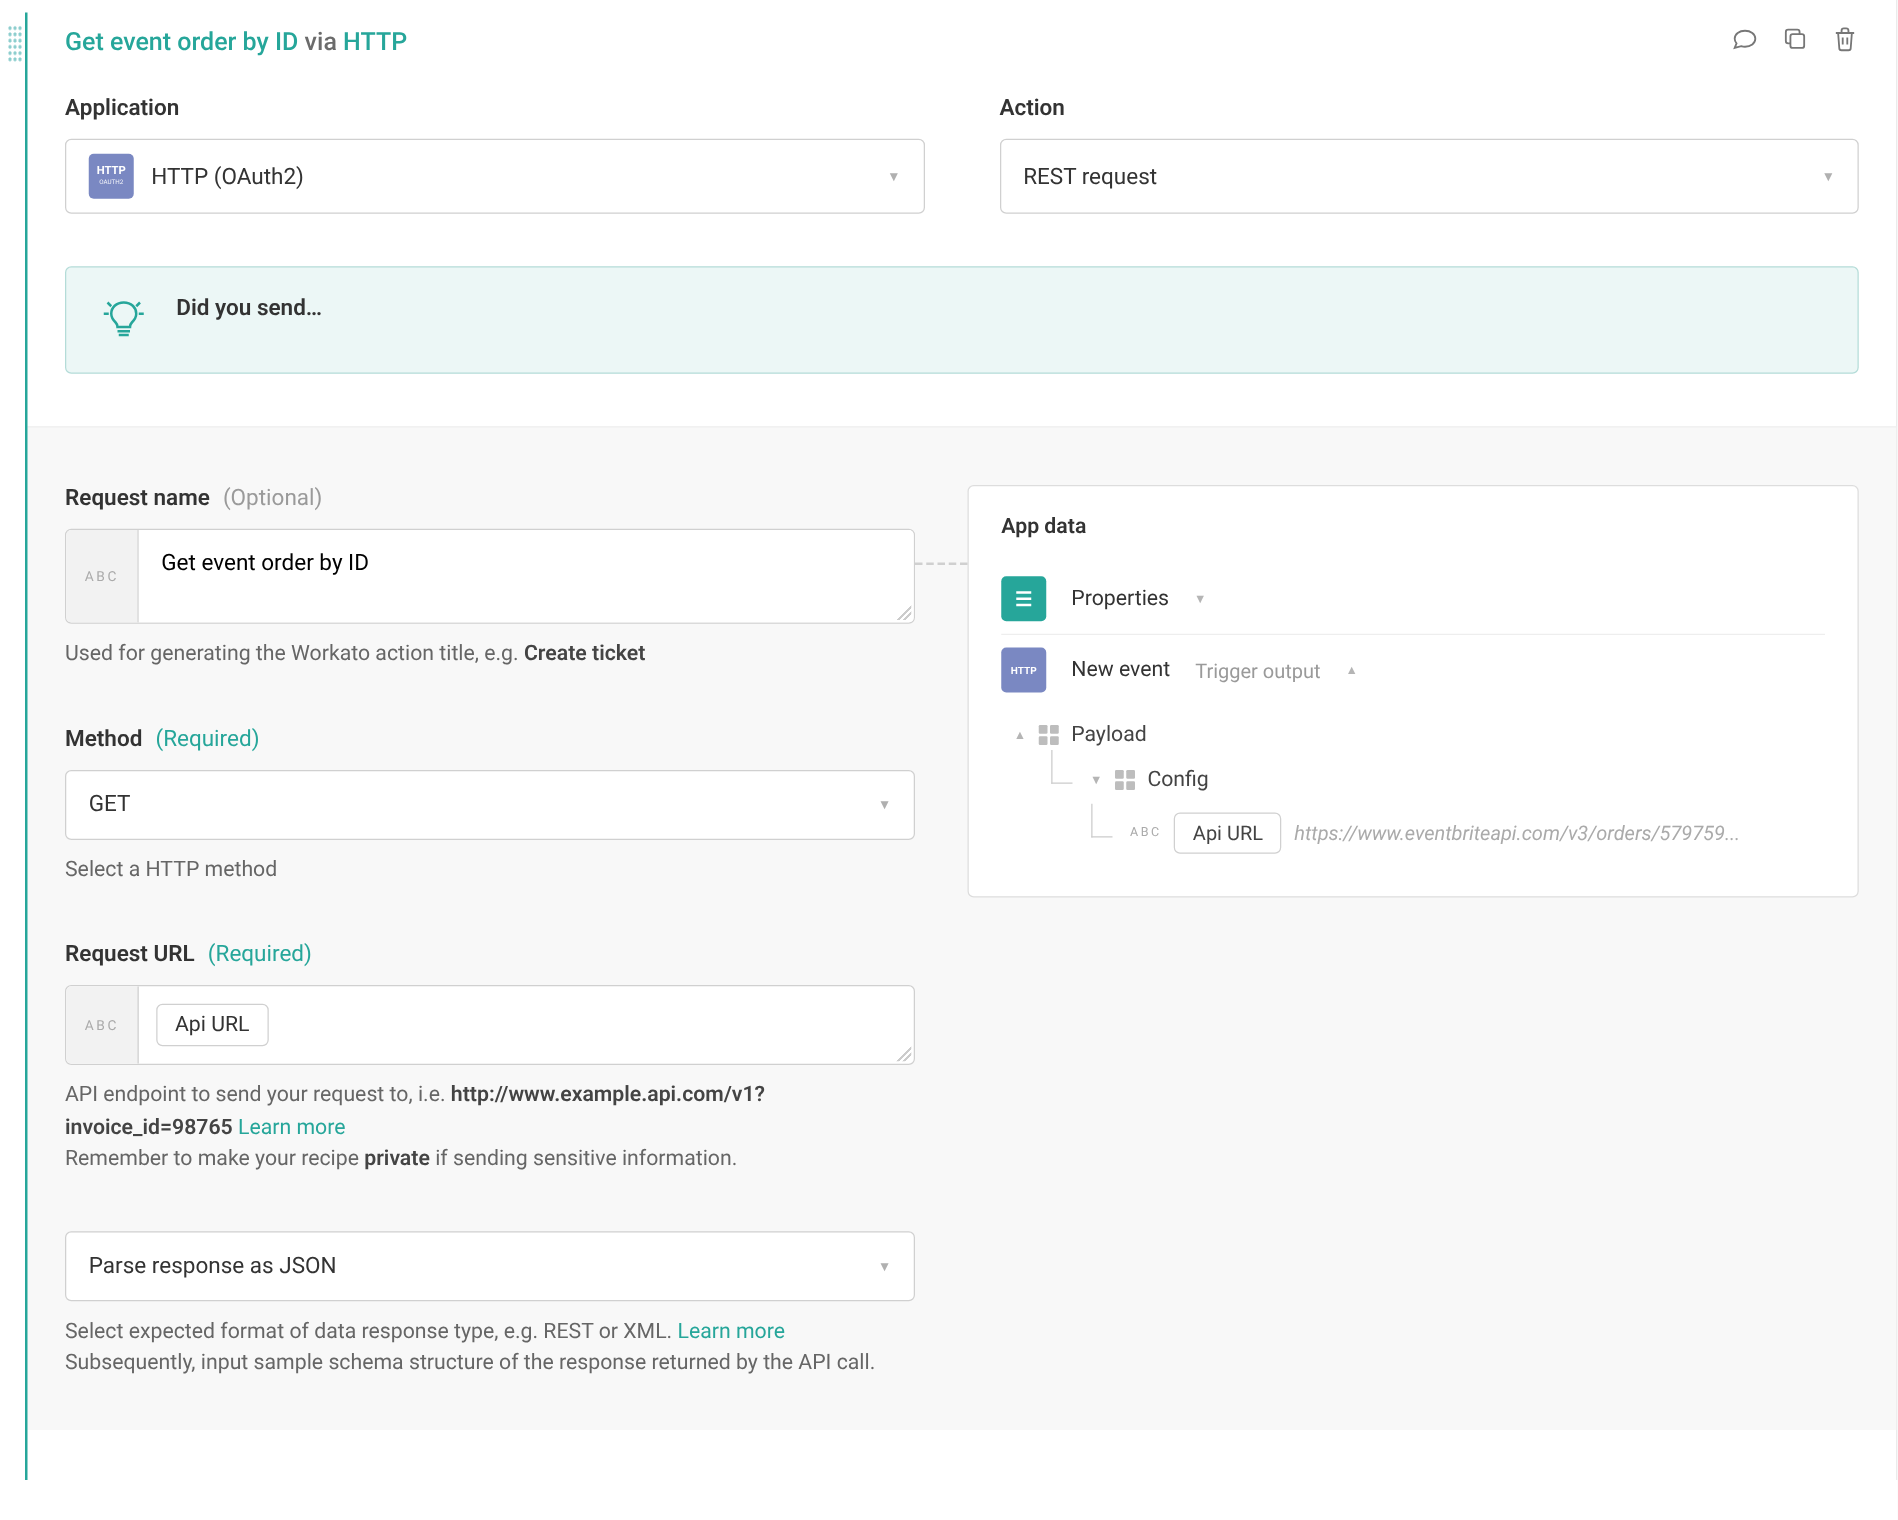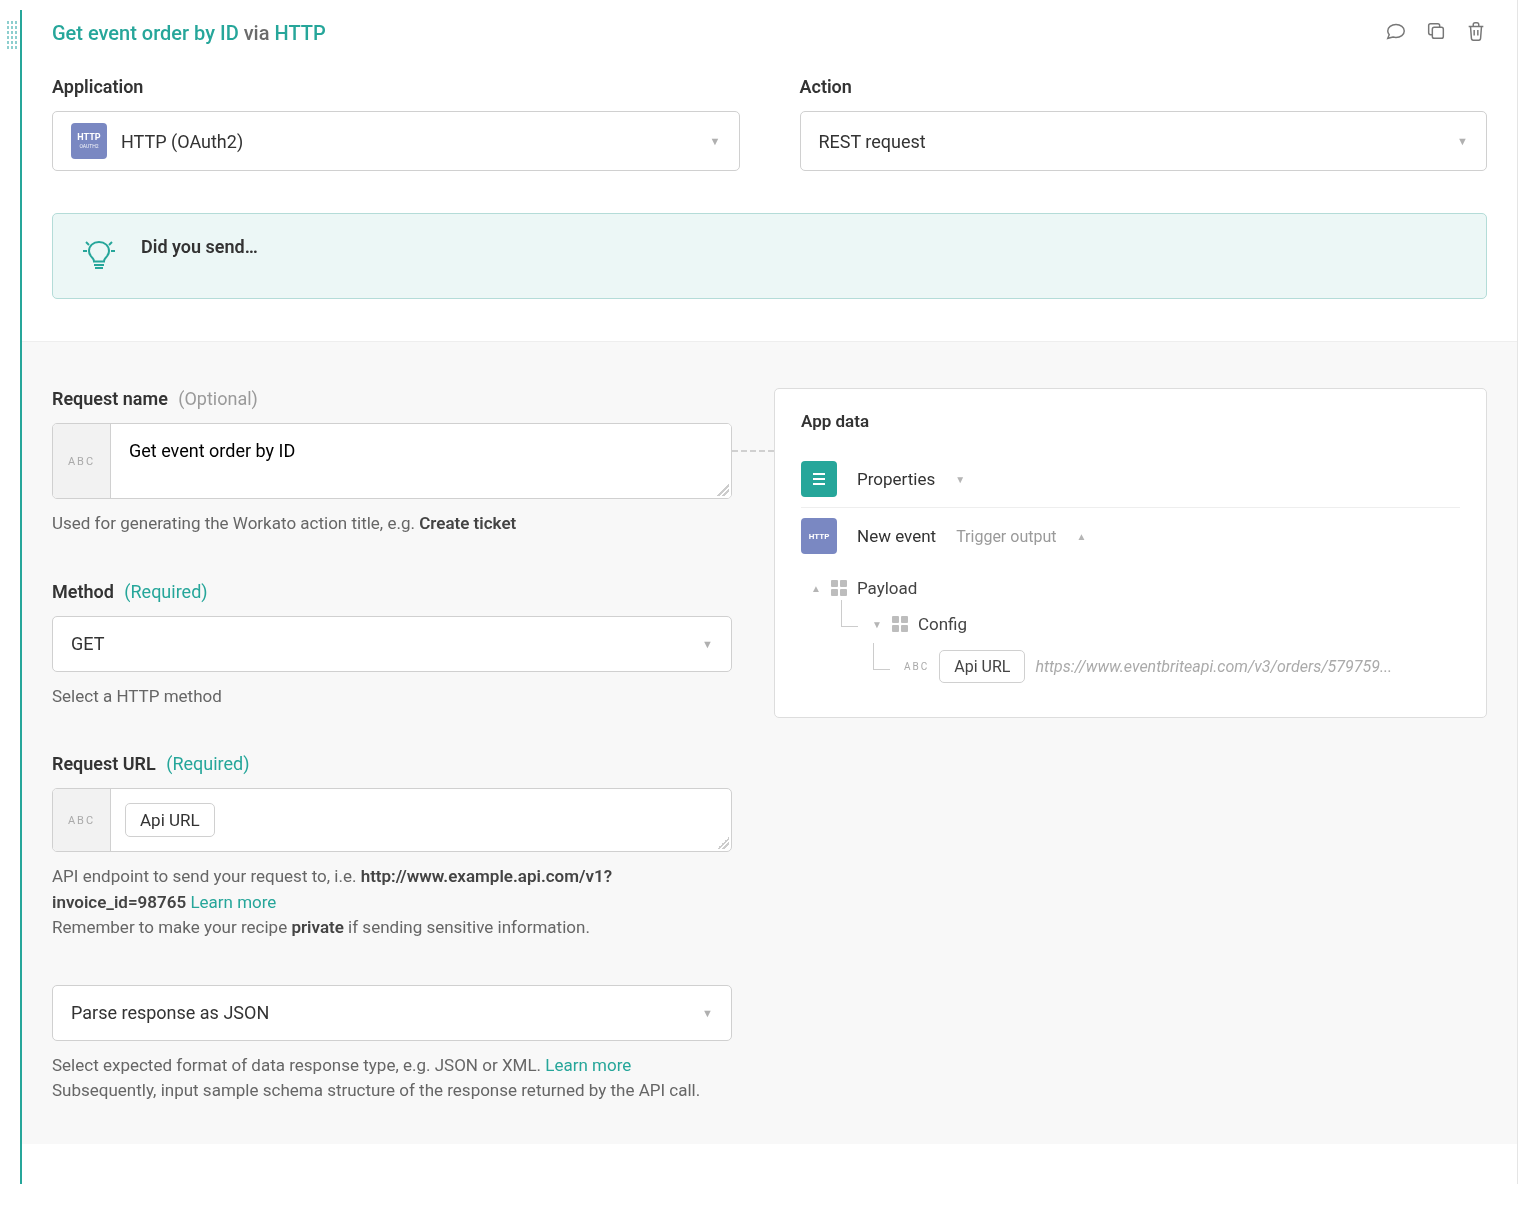--- a/index.html
+++ b/index.html
@@ -402,21 +402,21 @@
               <span>Remember to make your recipe </span><strong>private</strong><span> if sending sensitive information.</span>
             </div>
           </div>
 
           <div class="field" style="margin-bottom:0;">
             <div class="select-box" style="height:56px;">
               <span class="sel-text">Parse response as JSON</span>
               <span class="caret">▼</span>
             </div>
             <div class="helper">
-              <span>Select expected format of data response type, e.g. JSON or XML. </span><span class="link">Learn more</span><br>
+              <span>Select expected format of data response type, e.g. REST or XML. </span><span class="link">Learn more</span><br>
               <span>Subsequently, input sample schema structure of the response returned by the API call.</span>
             </div>
           </div>
 
         </div>
 
         <div class="form-right">
           <div class="app-data-card">
             <div class="app-data-title">App data</div>
 

